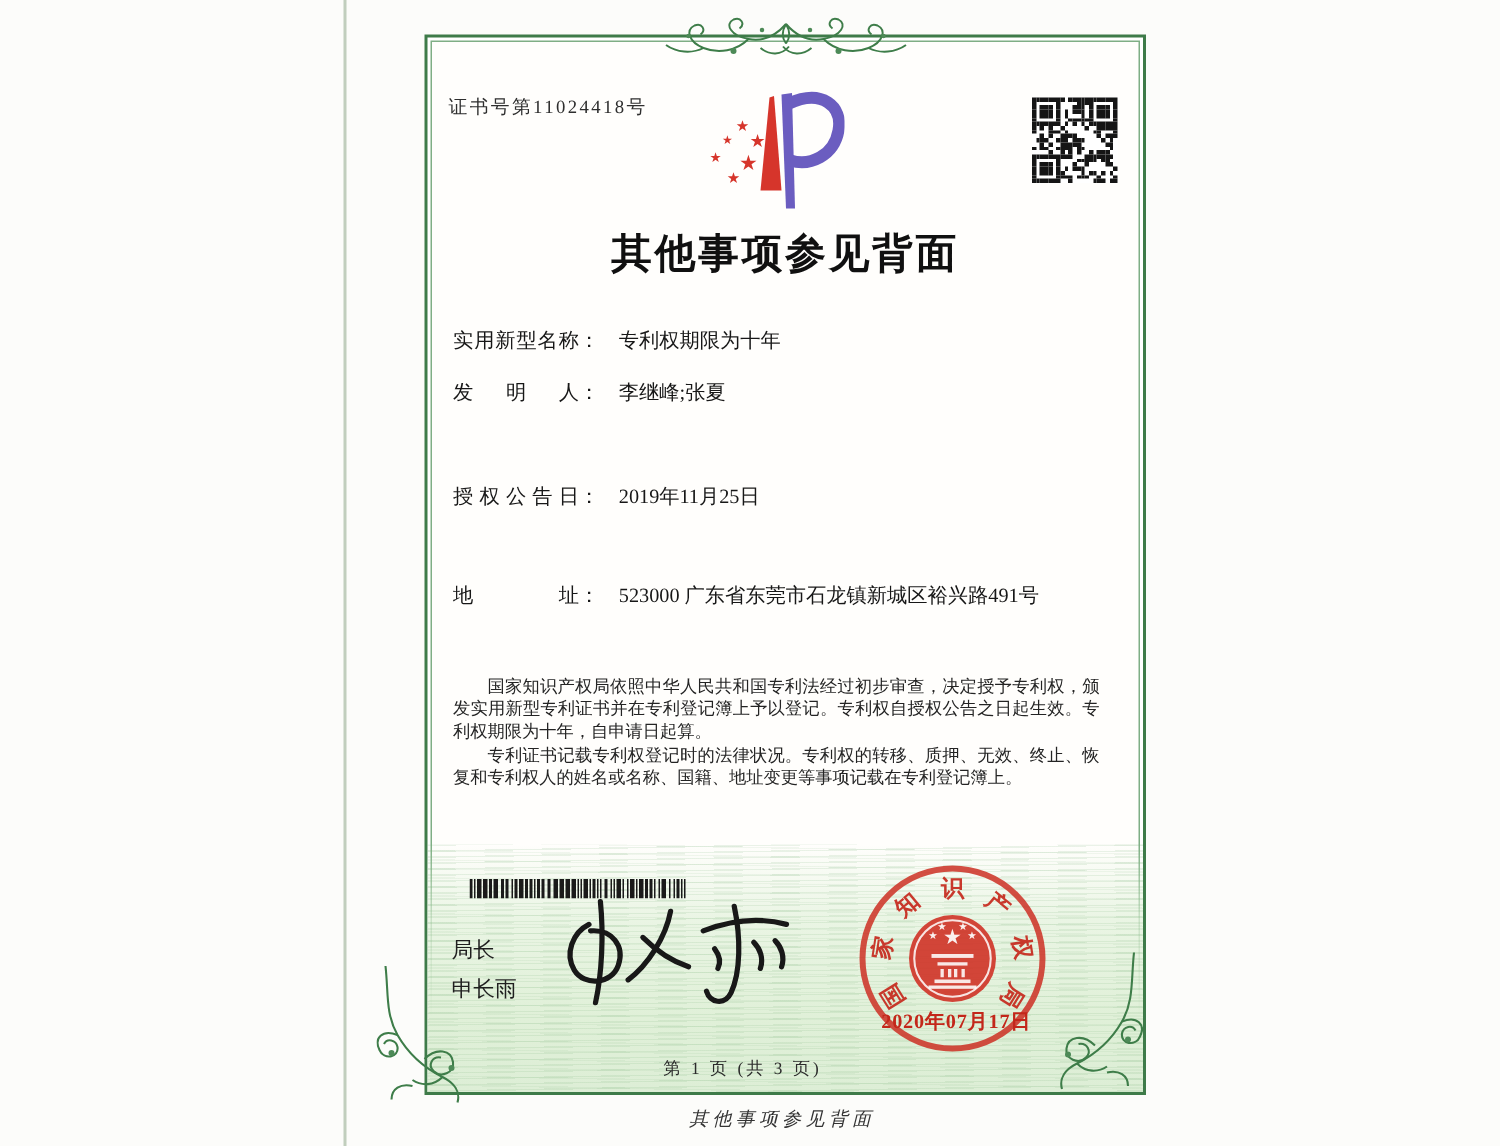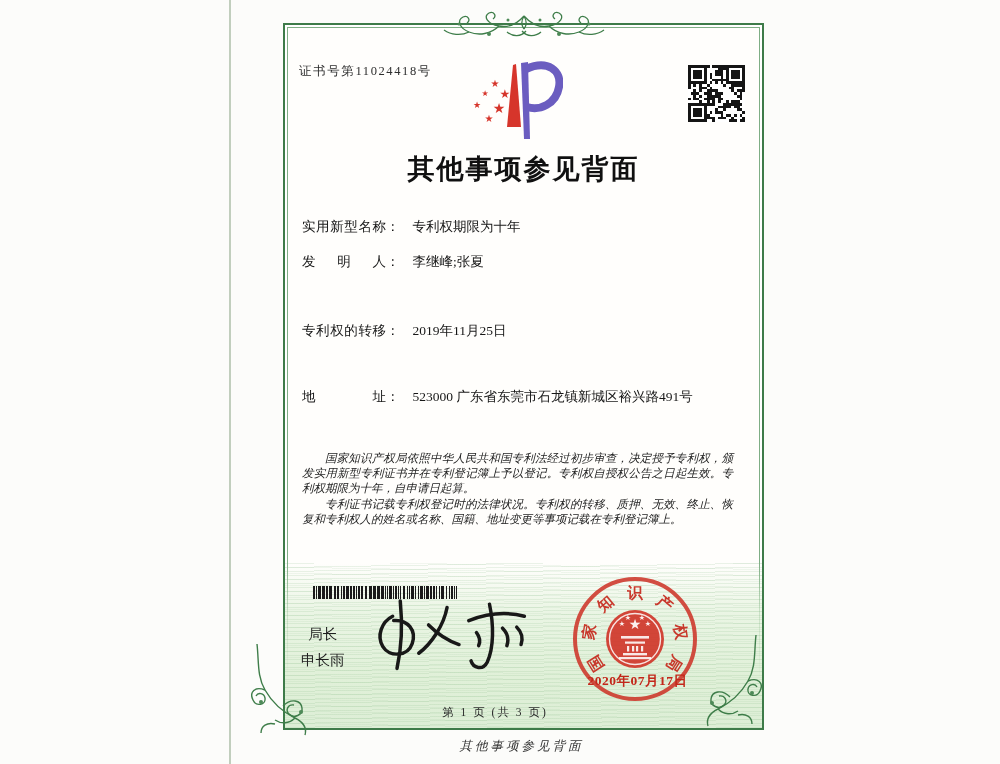--- a/index.html
+++ b/index.html
@@ -40,28 +40,28 @@
 
   .row{position:absolute;left:17px;width:450px;font-size:13.5px;white-space:nowrap;color:#171717;z-index:2;}
   .flabel{display:inline-block;width:84px;text-align:justify;text-align-last:justify;vertical-align:bottom;}
   .flabel2{display:inline-block;width:70px;text-align:justify;text-align-last:justify;vertical-align:bottom;}
   .colon{display:inline-block;}
   .fvalue{margin-left:13px;}
   .g2{position:absolute;left:228px;top:0;white-space:nowrap;}
   .g2 .fvalue{margin-left:3px;}
 
   .body-text{position:absolute;left:17px;top:426px;width:431px;z-index:2;
-      font-size:11.5px;font-style:italic;line-height:15.2px;text-align:justify;color:#242424;}
+      font-size:11.5px;line-height:15.2px;text-align:justify;color:#242424;}
   .body-text p{margin:0;text-indent:2em;}
 
   .barcode{position:absolute;left:28px;top:561px;width:146px;height:13px;display:flex;align-items:stretch;overflow:hidden;z-index:2;}
   .barcode div{background:#1a1a1a;height:100%;flex:none;}
 
   .sig-block{position:absolute;left:16px;top:596px;z-index:2;
-      font-family:"Liberation Sans","DejaVu Sans",sans-serif;font-size:14.5px;line-height:26px;color:#1f1f1f;text-align:center;}
+      font-family:"Liberation Sans","DejaVu Sans",sans-serif;font-size:14.5px;line-height:26px;color:#1f1f1f;}
   .signature{position:absolute;left:75px;top:568px;width:185px;height:90px;z-index:2;}
 
   .stamp{position:absolute;left:288px;top:552px;width:116px;height:116px;border-radius:50%;
       border:4px solid rgba(205,47,35,.85);z-index:3;}
   .stamp .emblem{position:absolute;left:50%;top:50%;transform:translate(-50%,-50%);width:64px;height:64px;}
   .stamp .sc{position:absolute;left:50%;top:50%;width:18px;height:18px;margin:-9px 0 0 -9px;
       text-align:center;font-size:15.5px;font-weight:700;color:rgba(198,40,28,.92);line-height:18px;}
   .sc.c0{transform:rotate(-122deg) translateY(-46px);}
   .sc.c1{transform:rotate(-81deg)  translateY(-46px);}
   .sc.c2{transform:rotate(-40deg)  translateY(-46px);}
@@ -592,21 +592,21 @@
 
   <div class="cert-title">其他事项参见背面</div>
 
   <div class="row" style="top:193px">
     <span class="flabel">实用新型名称</span><span class="colon">：</span><span class="fvalue">专利权期限为十年</span>
   </div>
   <div class="row" style="top:228px">
     <span class="flabel">发明人</span><span class="colon">：</span><span class="fvalue">李继峰;张夏</span>
   </div>
   <div class="row" style="top:297px">
-    <span class="flabel">专利权的转移</span><span class="colon">：</span><span class="fvalue">2019年11月25日</span>
+    <span class="flabel">授权公告日</span><span class="colon">：</span><span class="fvalue">2019年11月25日</span>
   </div>
   <div class="row" style="top:363px">
     <span class="flabel">地址</span><span class="colon">：</span><span class="fvalue">523000 广东省东莞市石龙镇新城区裕兴路491号</span>
   </div>
 
   <div class="body-text">
     <p>国家知识产权局依照中华人民共和国专利法经过初步审查，决定授予专利权，颁发实用新型专利证书并在专利登记簿上予以登记。专利权自授权公告之日起生效。专利权期限为十年，自申请日起算。</p>
     <p>专利证书记载专利权登记时的法律状况。专利权的转移、质押、无效、终止、恢复和专利权人的姓名或名称、国籍、地址变更等事项记载在专利登记簿上。</p>
   </div>
 

